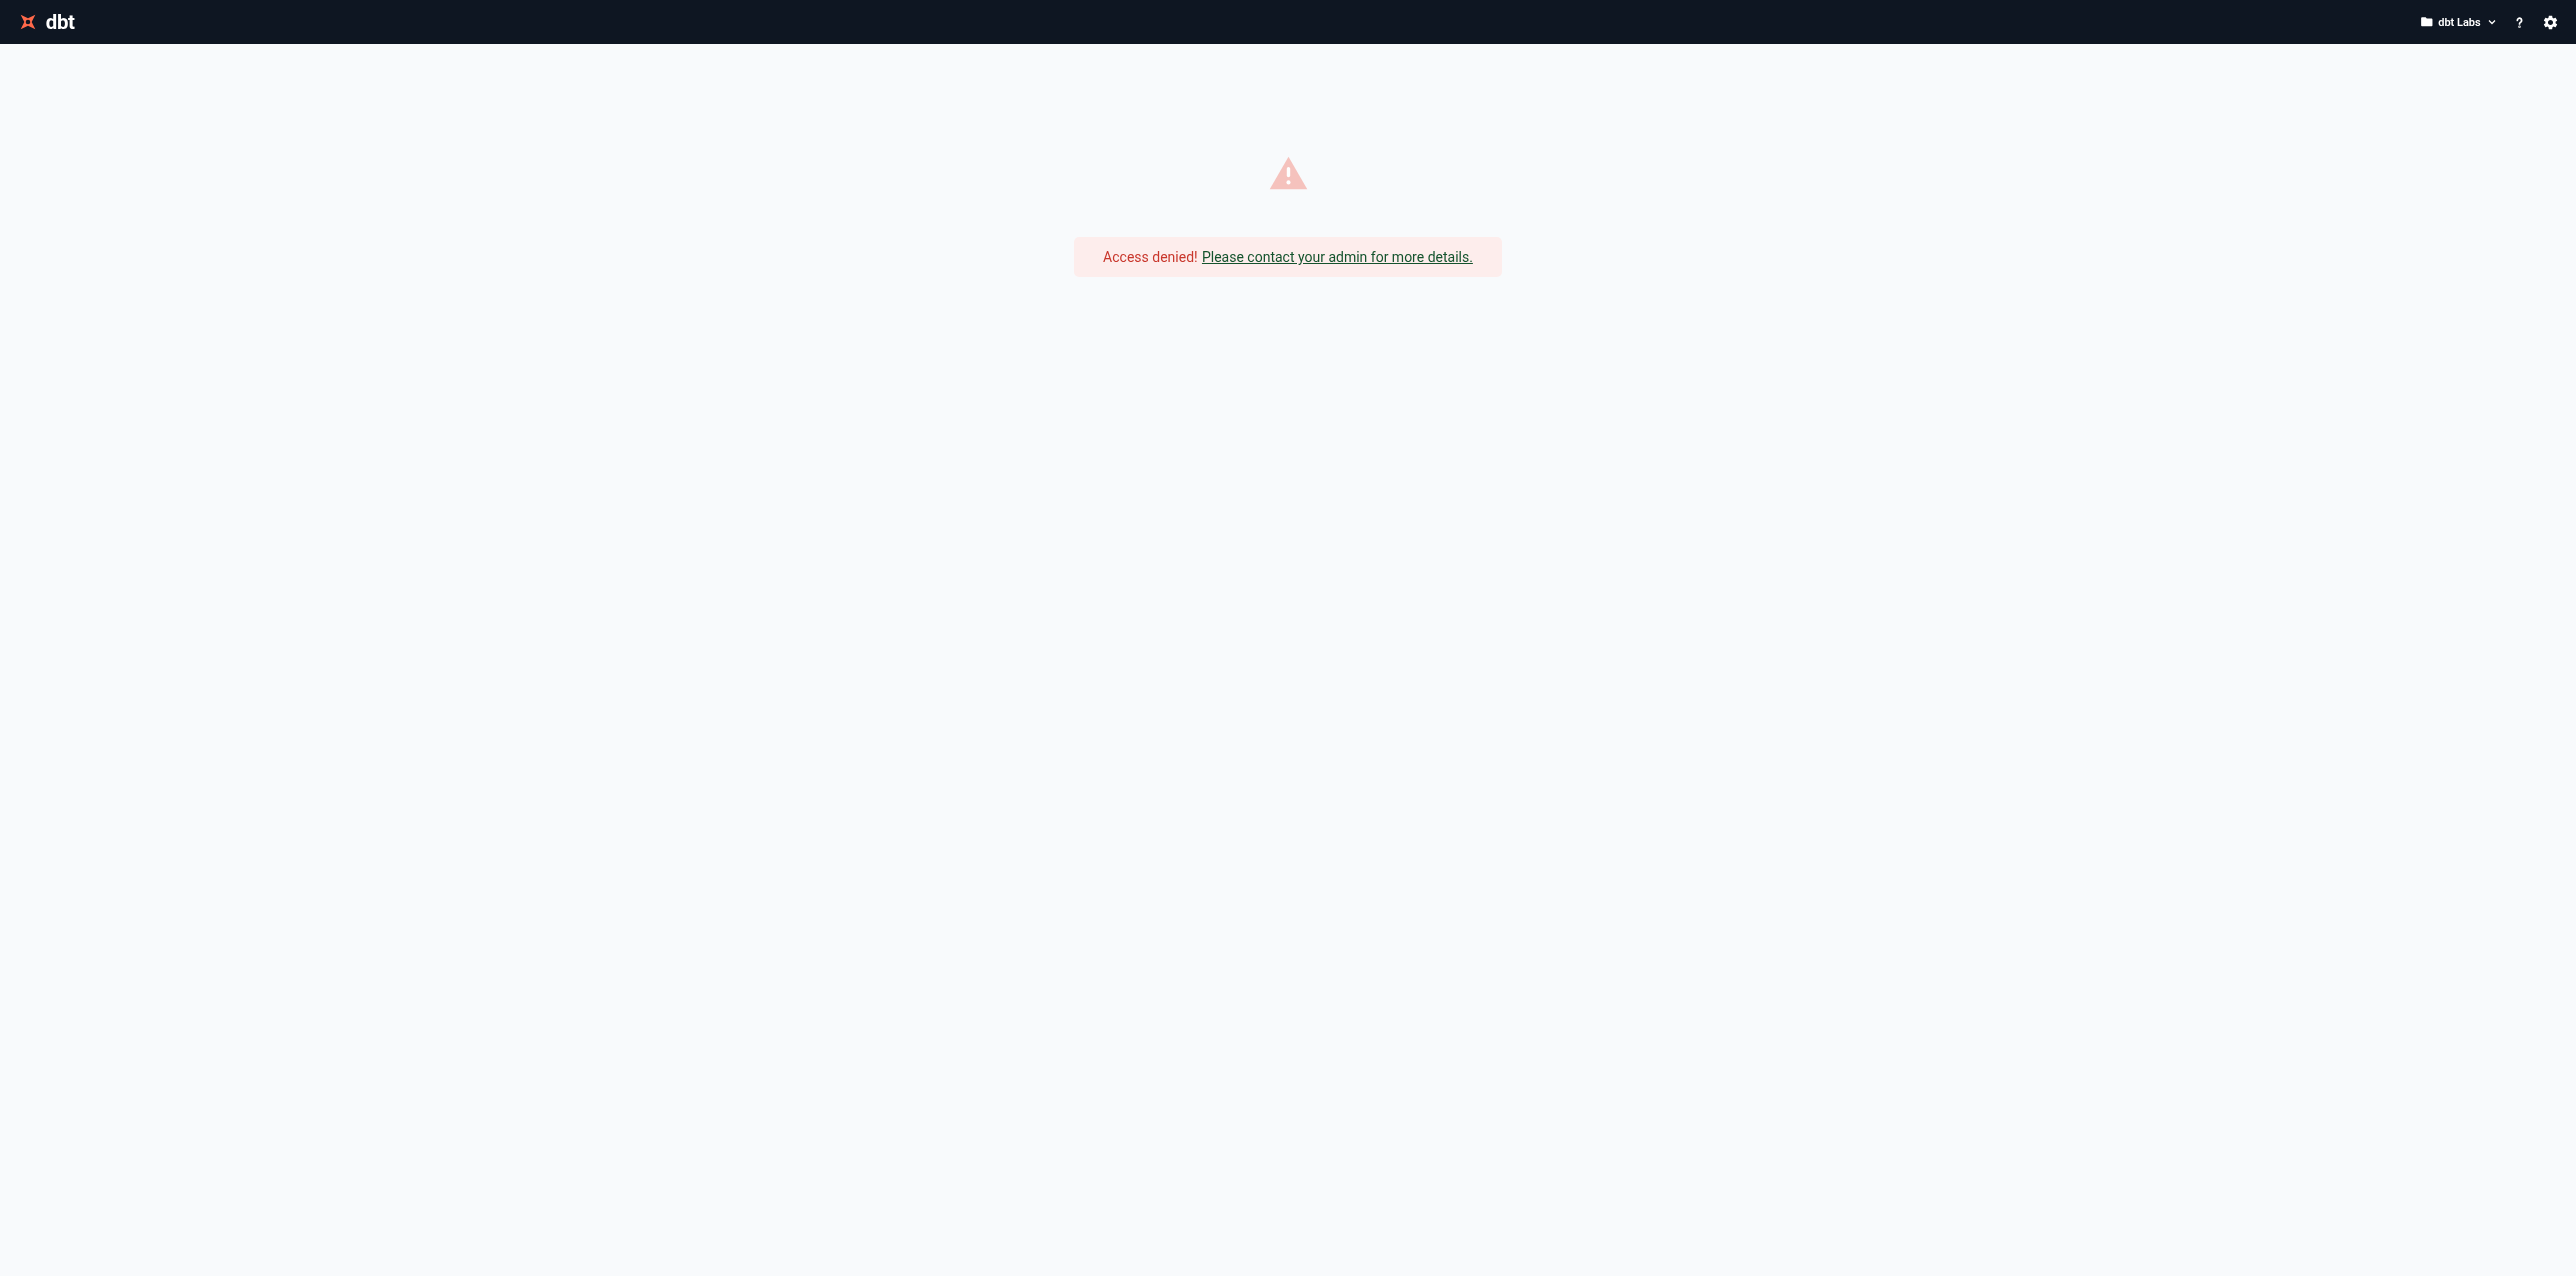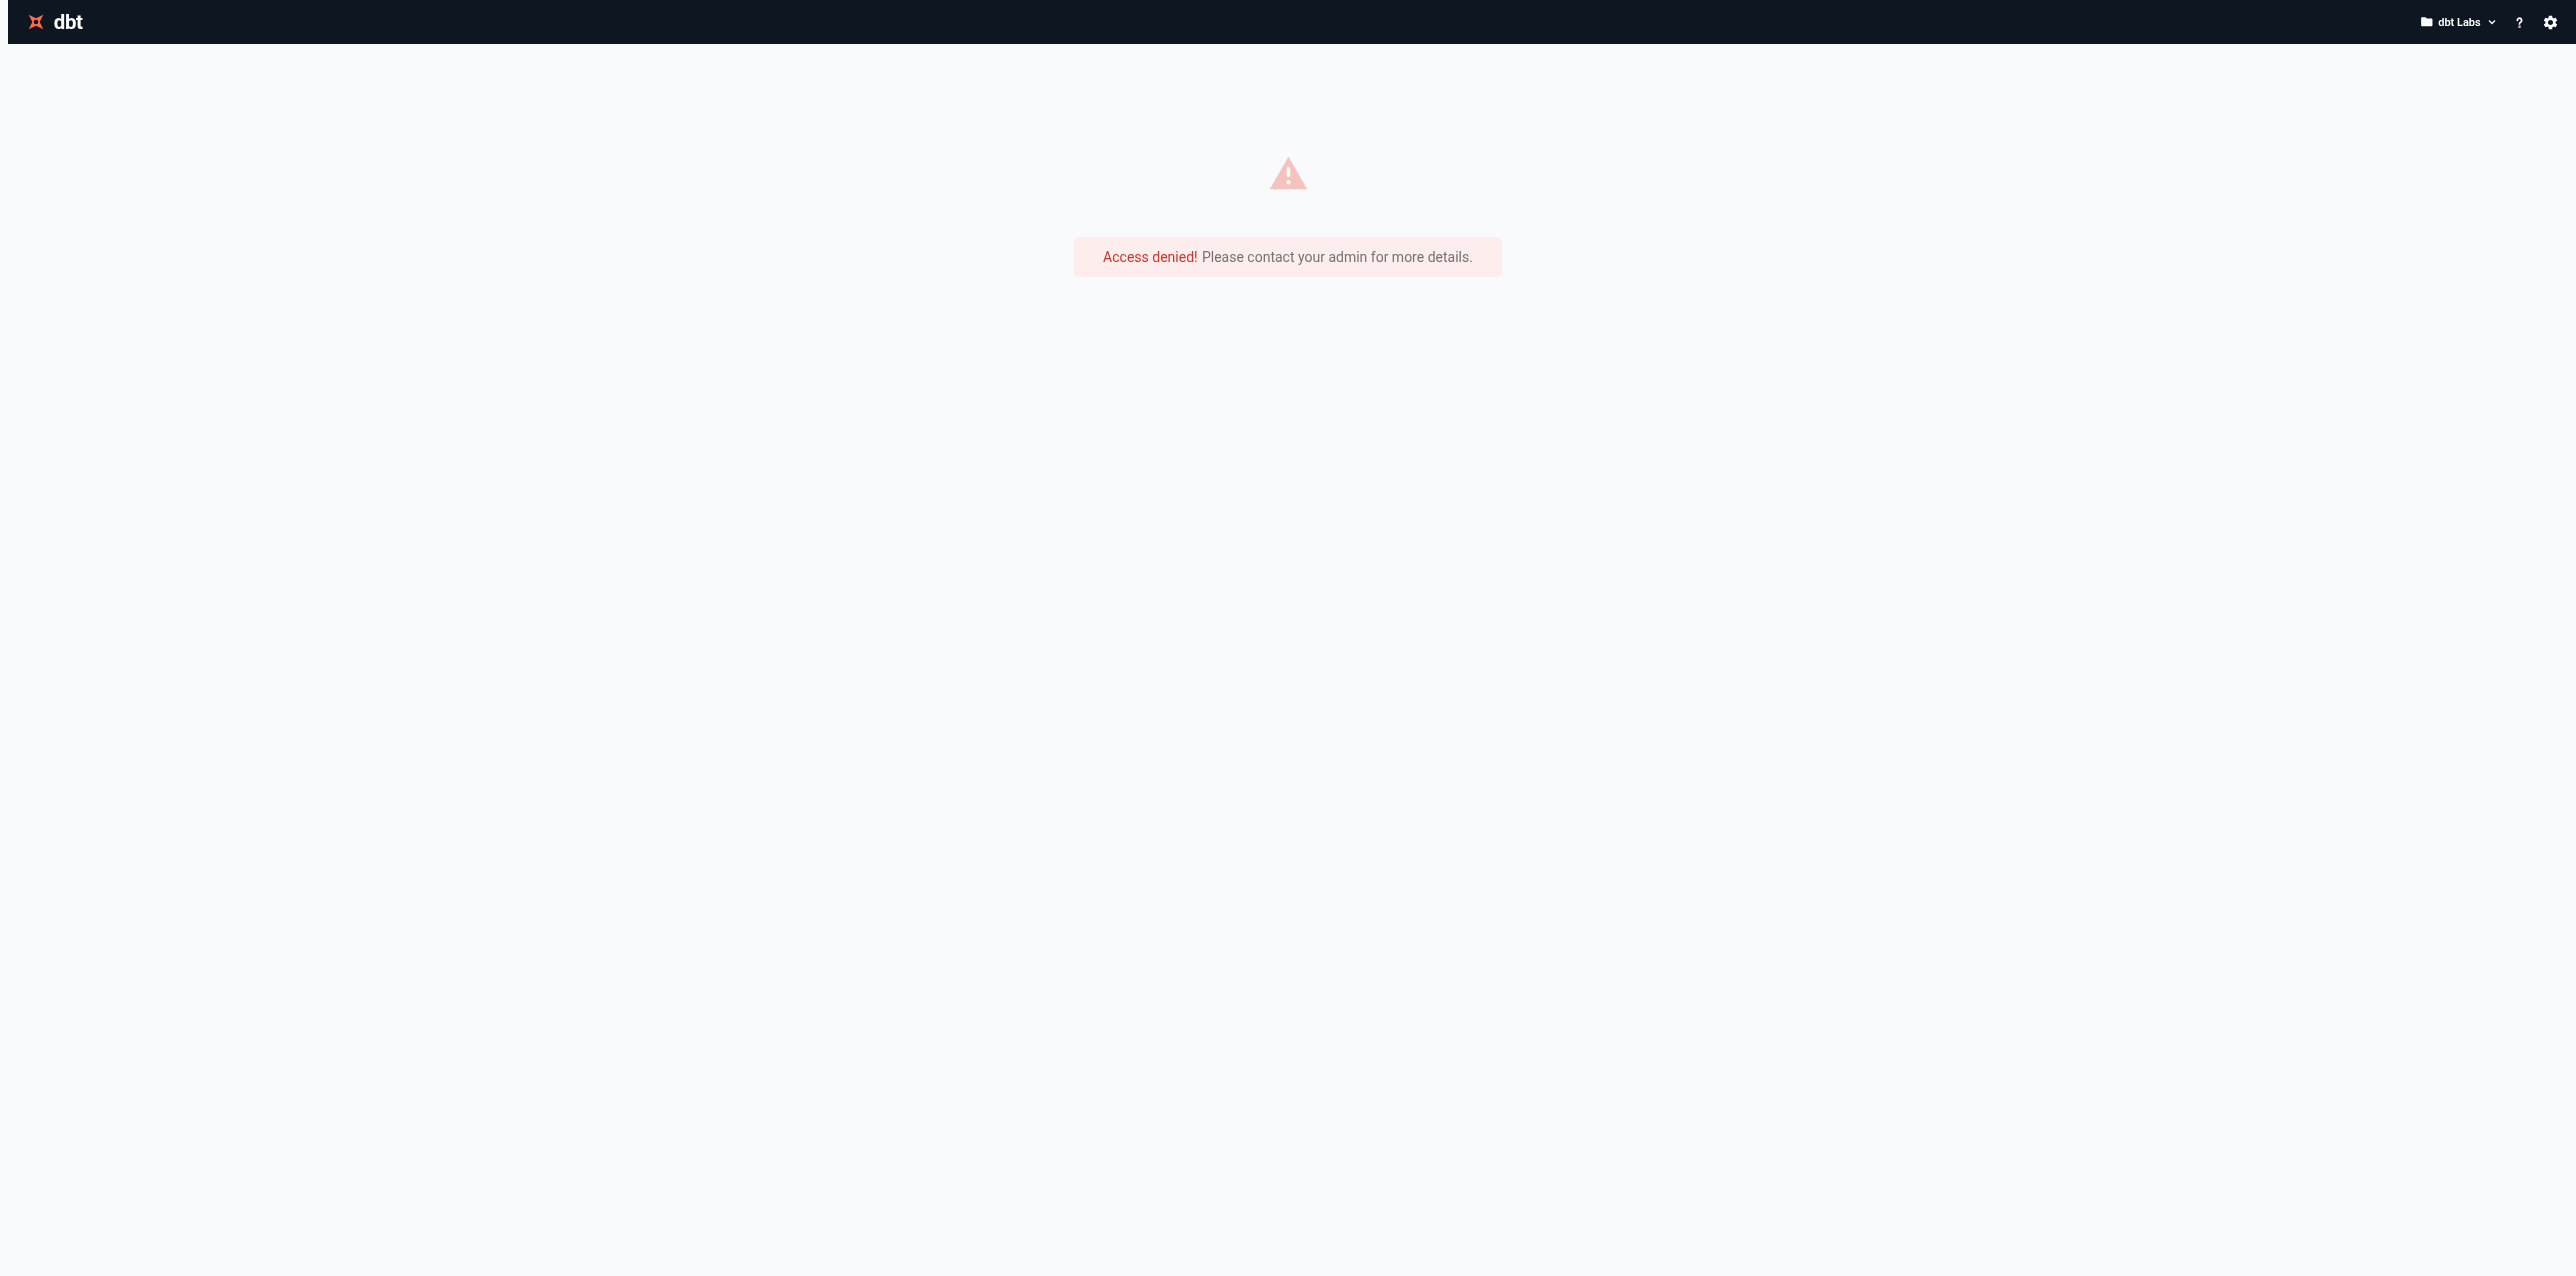--- a/index.html
+++ b/index.html
@@ -15,21 +15,20 @@
       min-height: 100vh;
     }
     
     .navbar {
       background-color: #0e1622;
       height: 44px;
       display: flex;
       align-items: center;
       justify-content: space-between;
       padding: 0 17px;
-      margin-left: 8px;
     }
     
     .navbar-left {
       display: flex;
       align-items: center;
       gap: 6.8px;
     }
     
     .logo-icon {
       display: flex;
@@ -102,21 +101,22 @@
       font-size: 14px;
       display: flex;
       gap: 4.3px;
     }
     
     .error-primary {
       color: #c9372c;
     }
     
     .error-secondary {
-      color: #737373;
+      color: #14532d;
+      text-decoration: underline;
     }
   </style>
 </head>
 <body>
 
 <nav class="navbar">
   <div class="navbar-left">
     <span class="logo-icon">
       <svg width="22" height="22" viewBox="0 0 24 24" fill="none">
         <path d="M4 4 L12 8 L20 4 L16 12 L20 20 L12 16 L4 20 L8 12 Z" fill="#ff694a"></path>

